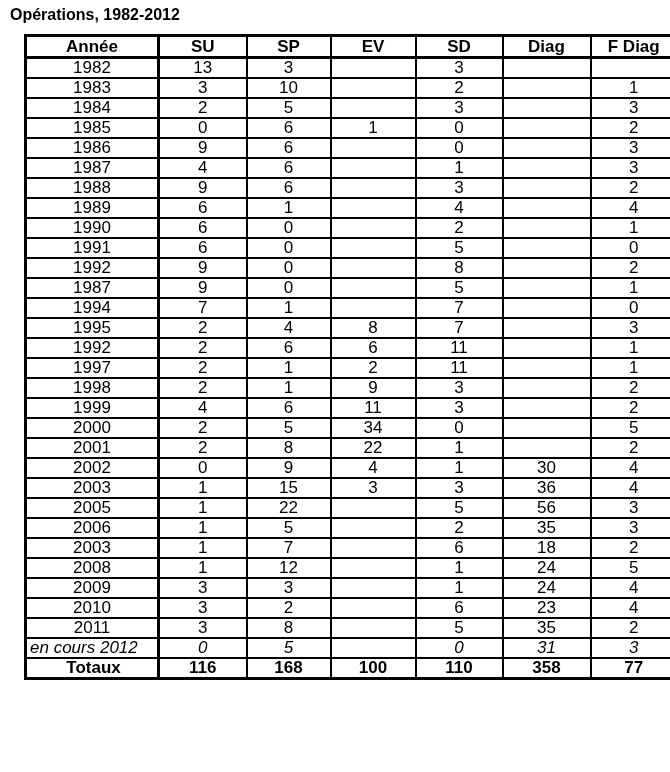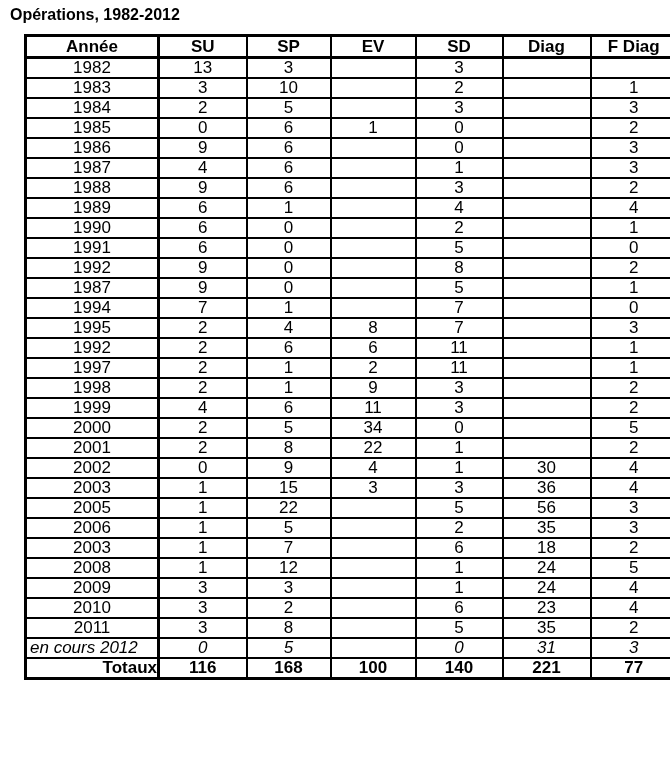--- a/index.html
+++ b/index.html
@@ -68,21 +68,21 @@
   }
   tr.in-progress-row td.year-cell {
     text-align: left;
     padding-left: 3px;
   }
   tr.totals-row td {
     font-weight: bold;
     text-align: center;
   }
   tr.totals-row td.year-cell {
-    text-align: right;
+    text-align: center;
     padding-left: 3px;
   }
 </style>
 </head>
 <body>
 
 <div class="page">
 
   <div class="page-title">Opérations, 1982-2012</div>
 
@@ -376,20 +376,20 @@
           <td class="value-cell"></td>
           <td class="value-cell">0</td>
           <td class="value-cell">31</td>
           <td class="value-cell">3</td>
         </tr>
         <tr class="totals-row">
           <td class="year-cell">Totaux</td>
           <td class="value-cell">116</td>
           <td class="value-cell">168</td>
           <td class="value-cell">100</td>
-          <td class="value-cell">140</td>
-          <td class="value-cell">221</td>
+          <td class="value-cell">110</td>
+          <td class="value-cell">358</td>
           <td class="value-cell">77</td>
         </tr>
       </tbody>
   </table>
 
 </div>
 
 </body></html>

